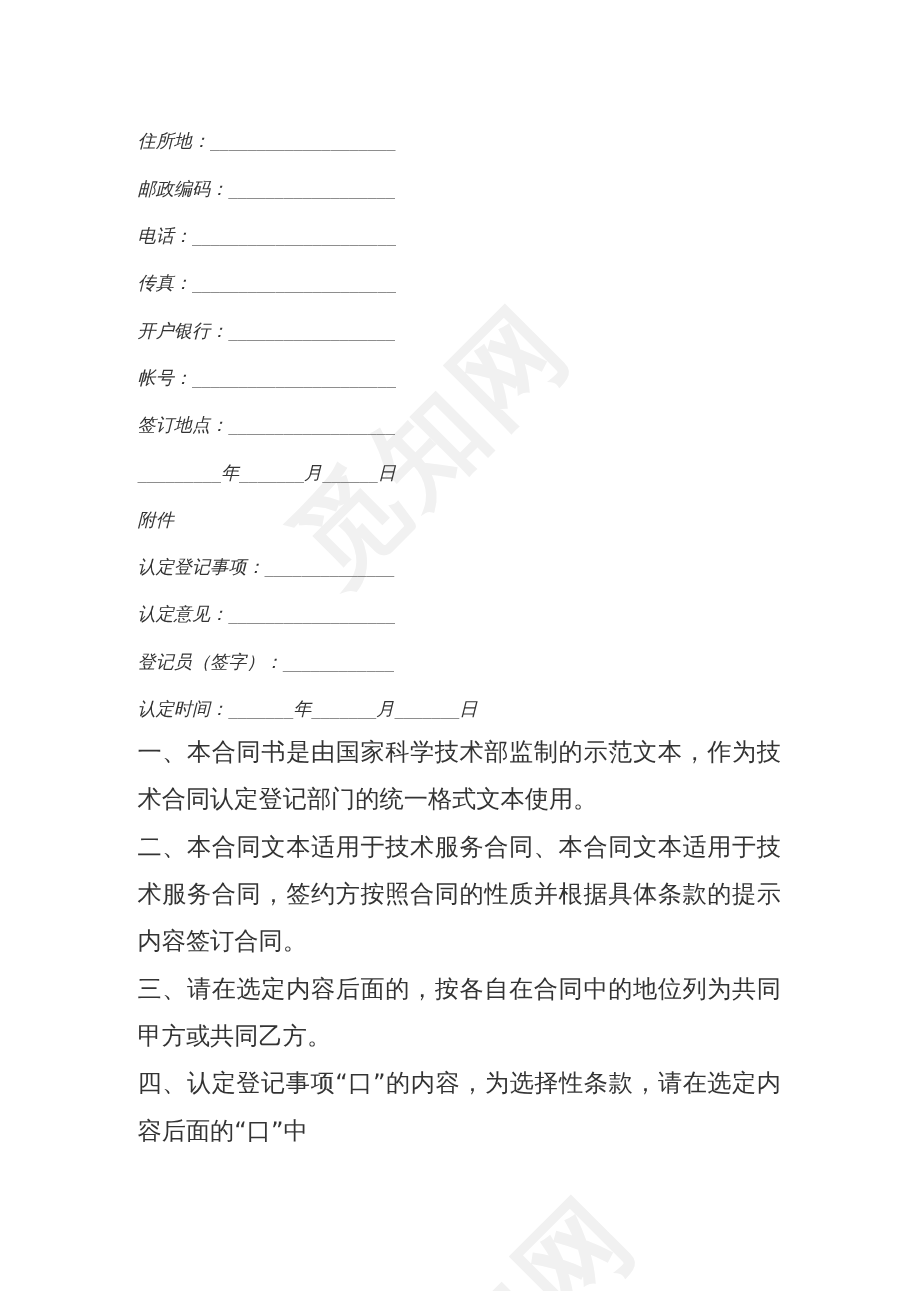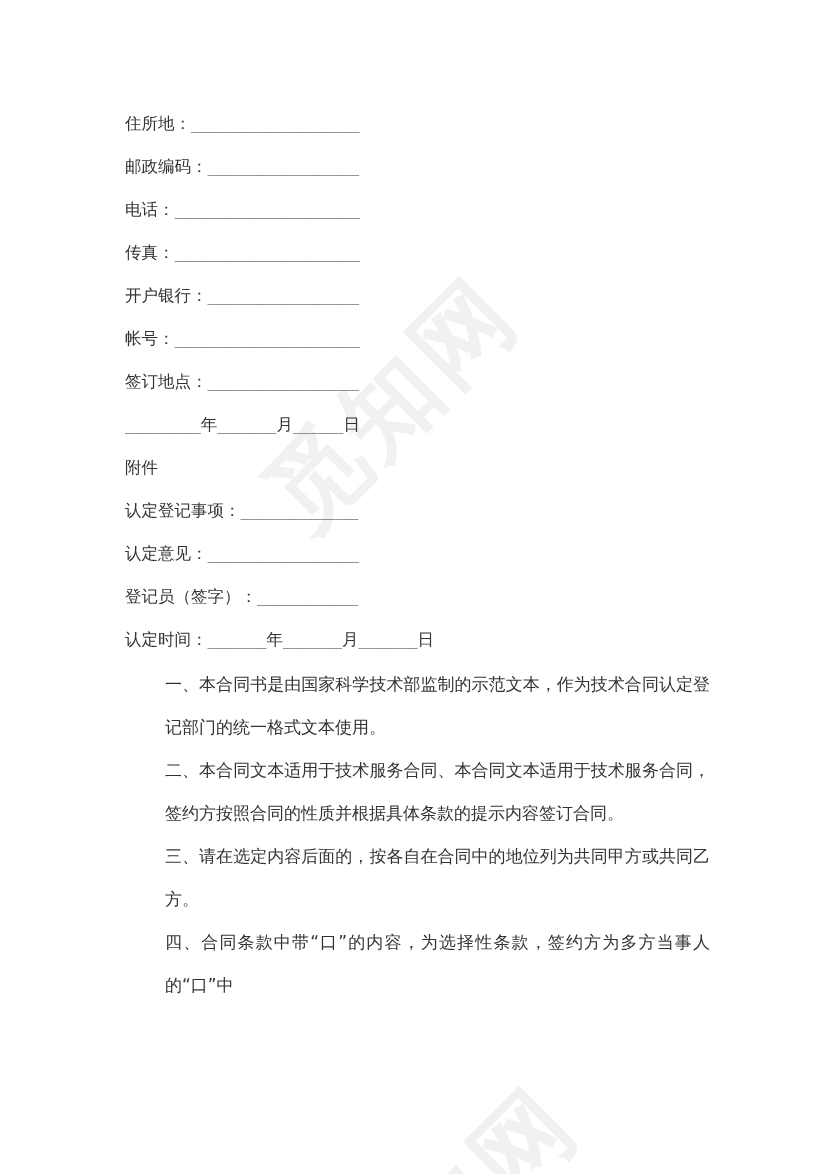--- a/index.html
+++ b/index.html
@@ -47,32 +47,32 @@
     }
     .content {
       position: absolute;
       left: 125px;
       top: 110px;
       width: 585px;
       z-index: 1;
     }
     .line {
       height: 43px;
-      line-height: 28px;
+      line-height: 38px;
       font-size: 16.5px;
       white-space: nowrap;
+      font-style: italic;
     }
     .para {
-      font-size: 17px;
+      font-size: 22px;
       line-height: 43px;
       text-align: justify;
       text-justify: inter-character;
       white-space: normal;
       word-break: break-all;
-      margin-left: 40px;
     }
     .blank {
       letter-spacing: 0px;
       font-family: "DejaVu Sans Mono", monospace;
       font-size: 14px;
       color: #444;
     }
   </style>
 </head>
 <body>
@@ -122,16 +122,16 @@
       <span>登记员（签字）：</span><span class="blank">____________</span>
     </div>
 
     <div class="line">
       <span>认定时间：</span><span class="blank">_______</span><span>年</span><span class="blank">_______</span><span>月</span><span class="blank">_______</span><span>日</span>
     </div>
 
     <div class="para" style="margin-top:-6px;">一、本合同书是由国家科学技术部监制的示范文本，作为技术合同认定登记部门的统一格式文本使用。</div>
     <div class="para">二、本合同文本适用于技术服务合同、本合同文本适用于技术服务合同，签约方按照合同的性质并根据具体条款的提示内容签订合同。</div>
     <div class="para">三、请在选定内容后面的，按各自在合同中的地位列为共同甲方或共同乙方。</div>
-    <div class="para">四、合同条款中带“口”的内容，为选择性条款，签约方为多方当事人的“口”中</div>
+    <div class="para">四、认定登记事项“口”的内容，为选择性条款，请在选定内容后面的“口”中</div>
 
   </div>
 </div>
 
 </body></html>

